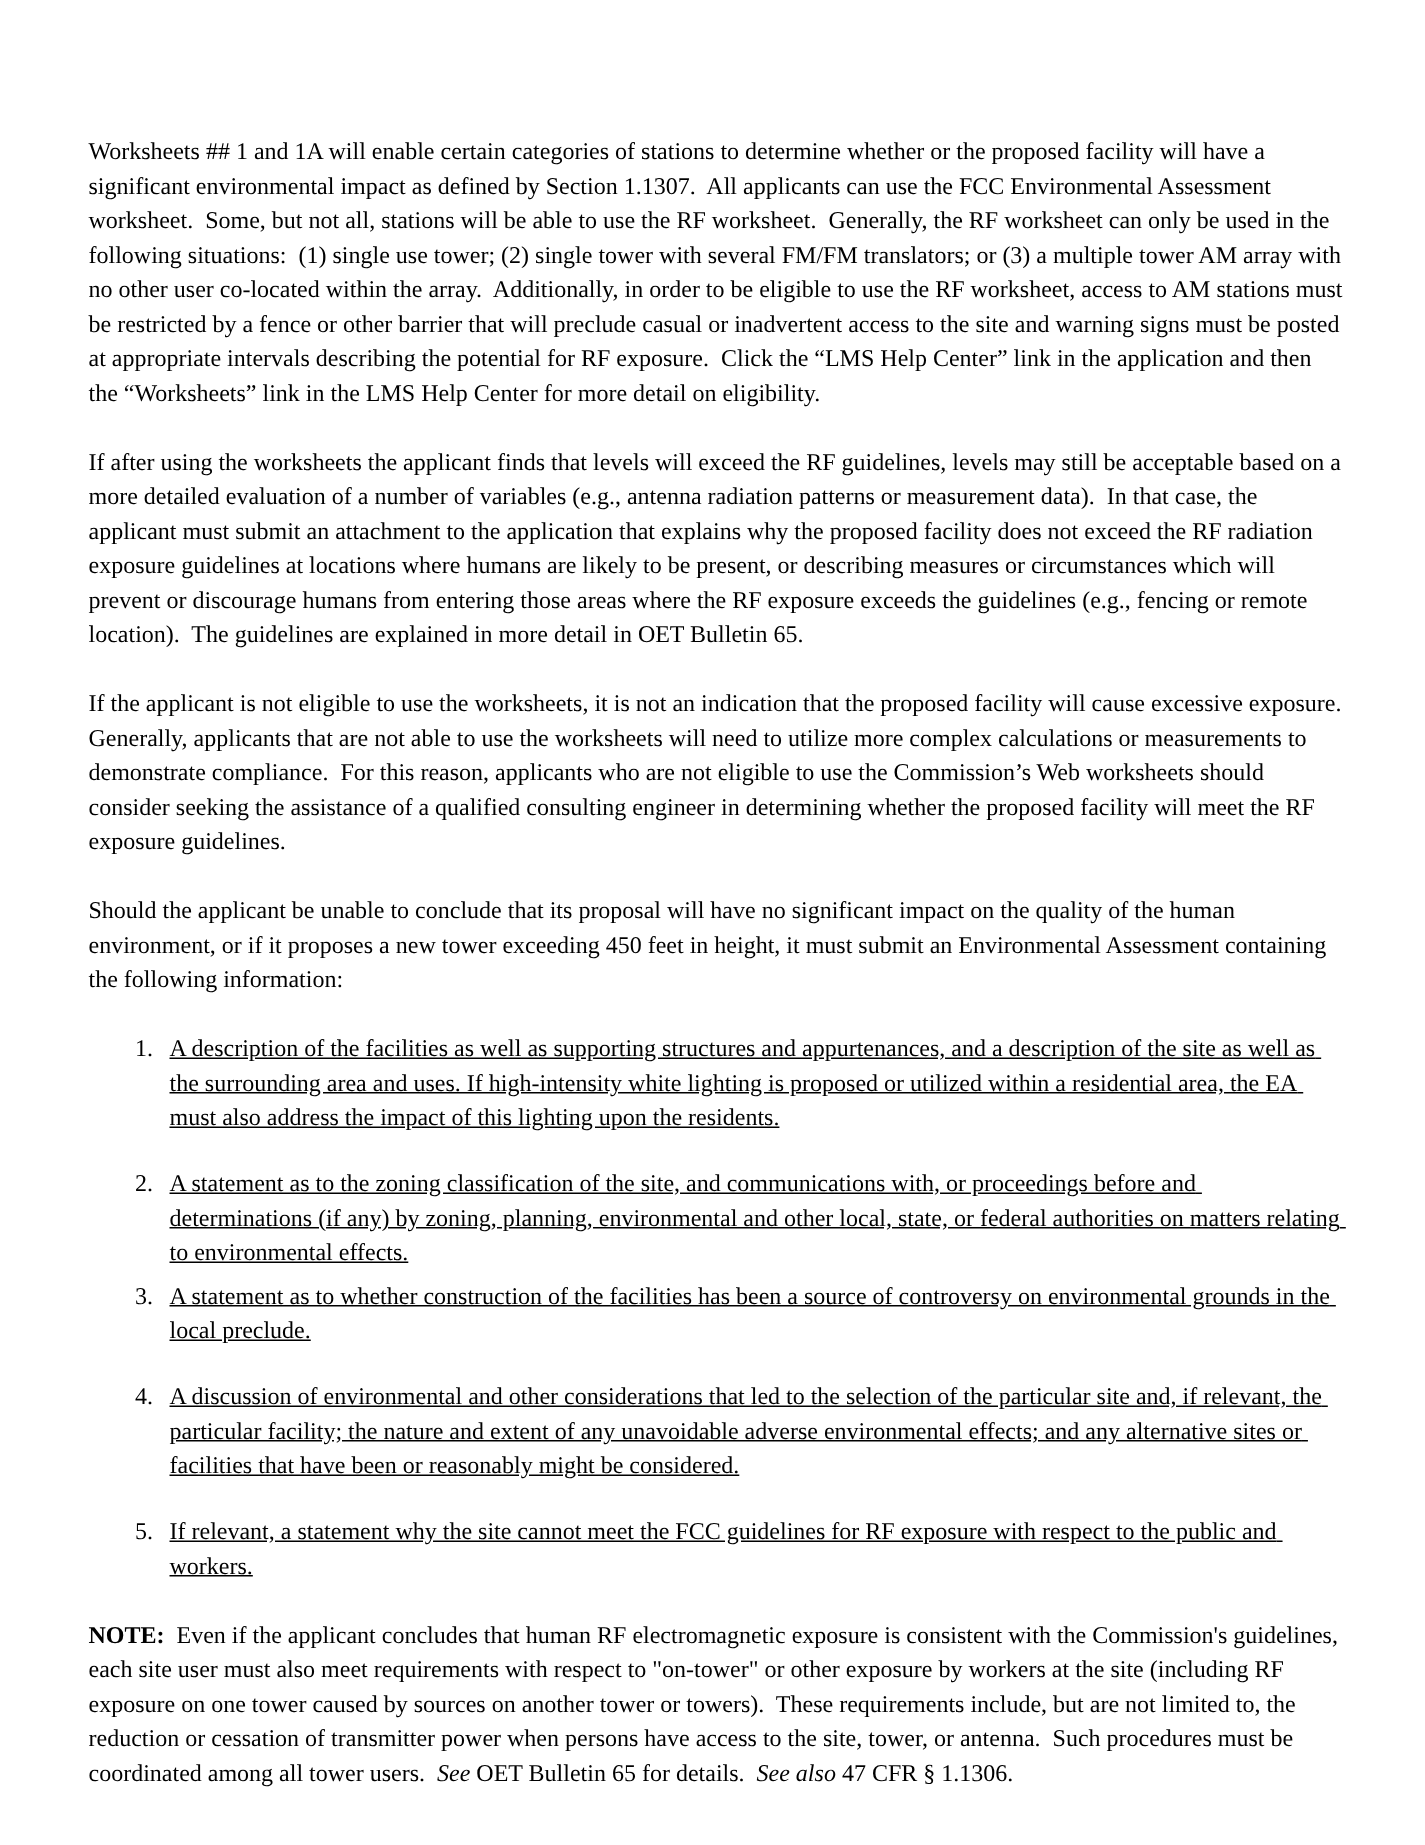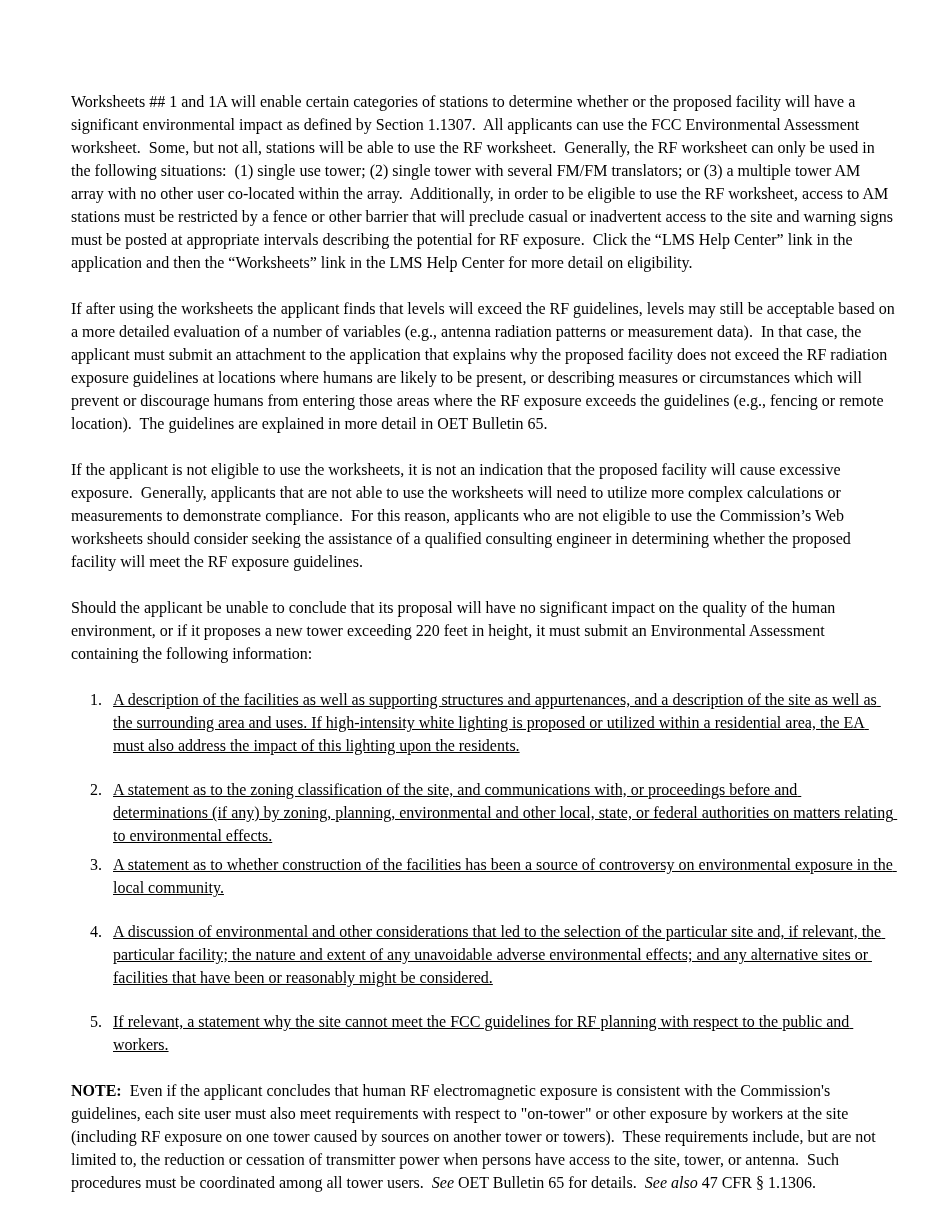--- a/index.html
+++ b/index.html
@@ -15,21 +15,21 @@
     overflow: hidden;
   }
   .page {
     box-sizing: border-box;
     width: 950px;
     height: 1230px;
     padding: 90px 55px 40px 55px;
     background: #ffffff;
   }
   .para {
-    margin: 0 0 23px 16px;
+    margin: 0 0 23px 4px;
     font-size: 16px;
     line-height: 23px;
     white-space: pre-wrap;
     text-align: left;
   }
   .ea-list {
     list-style: none;
     margin: 23px 0 23px 35px;
     padding: 0;
   }
@@ -58,40 +58,40 @@
 <body>
 
 <div class="page">
 
   <p class="para">Worksheets ## 1 and 1A will enable certain categories of stations to determine whether or the proposed facility will have a significant environmental impact as defined by Section 1.1307.  All applicants can use the FCC Environmental Assessment worksheet.  Some, but not all, stations will be able to use the RF worksheet.  Generally, the RF worksheet can only be used in the following situations:  (1) single use tower; (2) single tower with several FM/FM translators; or (3) a multiple tower AM array with no other user co-located within the array.  Additionally, in order to be eligible to use the RF worksheet, access to AM stations must be restricted by a fence or other barrier that will preclude casual or inadvertent access to the site and warning signs must be posted at appropriate intervals describing the potential for RF exposure.  Click the “LMS Help Center” link in the application and then the “Worksheets” link in the LMS Help Center for more detail on eligibility.</p>
 
   <p class="para">If after using the worksheets the applicant finds that levels will exceed the RF guidelines, levels may still be acceptable based on a more detailed evaluation of a number of variables (e.g., antenna radiation patterns or measurement data).  In that case, the applicant must submit an attachment to the application that explains why the proposed facility does not exceed the RF radiation exposure guidelines at locations where humans are likely to be present, or describing measures or circumstances which will prevent or discourage humans from entering those areas where the RF exposure exceeds the guidelines (e.g., fencing or remote location).  The guidelines are explained in more detail in OET Bulletin 65.</p>
 
   <p class="para">If the applicant is not eligible to use the worksheets, it is not an indication that the proposed facility will cause excessive exposure.  Generally, applicants that are not able to use the worksheets will need to utilize more complex calculations or measurements to demonstrate compliance.  For this reason, applicants who are not eligible to use the Commission’s Web worksheets should consider seeking the assistance of a qualified consulting engineer in determining whether the proposed facility will meet the RF exposure guidelines.</p>
 
-  <p class="para">Should the applicant be unable to conclude that its proposal will have no significant impact on the quality of the human environment, or if it proposes a new tower exceeding 220 feet in height, it must submit an Environmental Assessment containing the following information:</p>
+  <p class="para">Should the applicant be unable to conclude that its proposal will have no significant impact on the quality of the human environment, or if it proposes a new tower exceeding 450 feet in height, it must submit an Environmental Assessment containing the following information:</p>
 
   <ol class="ea-list">
     <li class="list-item">
         <span class="list-num">1.</span>
         <span class="list-text">A description of the facilities as well as supporting structures and appurtenances, and a description of the site as well as the surrounding area and uses. If high-intensity white lighting is proposed or utilized within a residential area, the EA must also address the impact of this lighting upon the residents.</span>
       </li>
     <li class="list-item">
         <span class="list-num">2.</span>
         <span class="list-text">A statement as to the zoning classification of the site, and communications with, or proceedings before and determinations (if any) by zoning, planning, environmental and other local, state, or federal authorities on matters relating to environmental effects.</span>
       </li>
     <li class="list-item">
         <span class="list-num">3.</span>
-        <span class="list-text">A statement as to whether construction of the facilities has been a source of controversy on environmental exposure in the local community.</span>
+        <span class="list-text">A statement as to whether construction of the facilities has been a source of controversy on environmental grounds in the local preclude.</span>
       </li>
     <li class="list-item">
         <span class="list-num">4.</span>
         <span class="list-text">A discussion of environmental and other considerations that led to the selection of the particular site and, if relevant, the particular facility; the nature and extent of any unavoidable adverse environmental effects; and any alternative sites or facilities that have been or reasonably might be considered.</span>
       </li>
     <li class="list-item">
         <span class="list-num">5.</span>
-        <span class="list-text">If relevant, a statement why the site cannot meet the FCC guidelines for RF planning with respect to the public and workers.</span>
+        <span class="list-text">If relevant, a statement why the site cannot meet the FCC guidelines for RF exposure with respect to the public and workers.</span>
       </li>
   </ol>
 
   <p class="para note-para"><b>NOTE:</b><span>  Even if the applicant concludes that human RF electromagnetic exposure is consistent with the Commission's guidelines, each site user must also meet requirements with respect to "on-tower" or other exposure by workers at the site (including RF exposure on one tower caused by sources on another tower or towers).  These requirements include, but are not limited to, the reduction or cessation of transmitter power when persons have access to the site, tower, or antenna.  Such procedures must be coordinated among all tower users.  </span><i>See</i><span> OET Bulletin 65 for details.  </span><i>See also</i><span> 47 CFR § 1.1306.</span></p>
 
 </div>
 
 </body></html>

